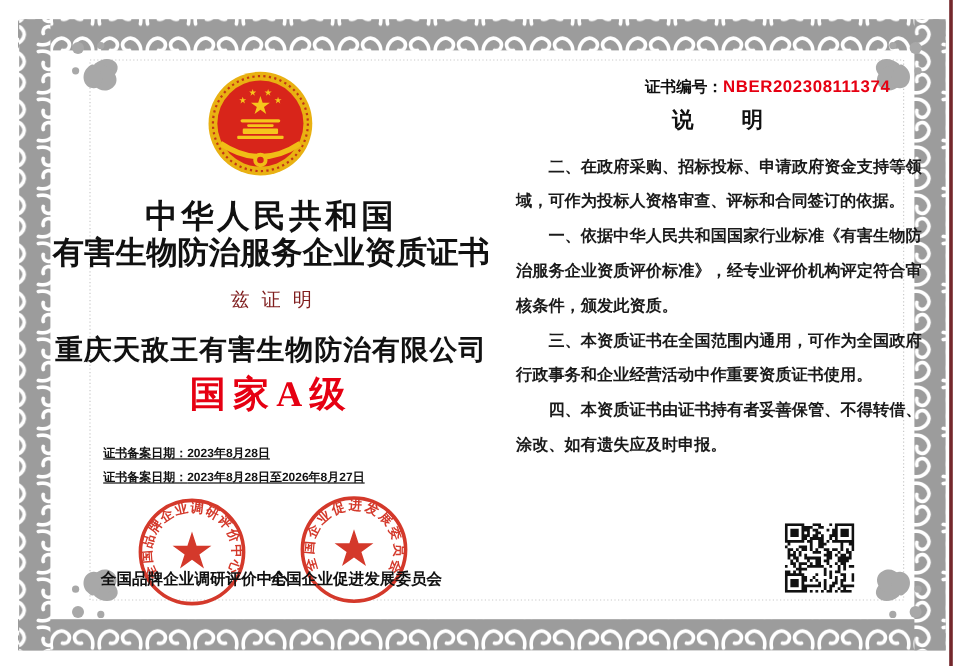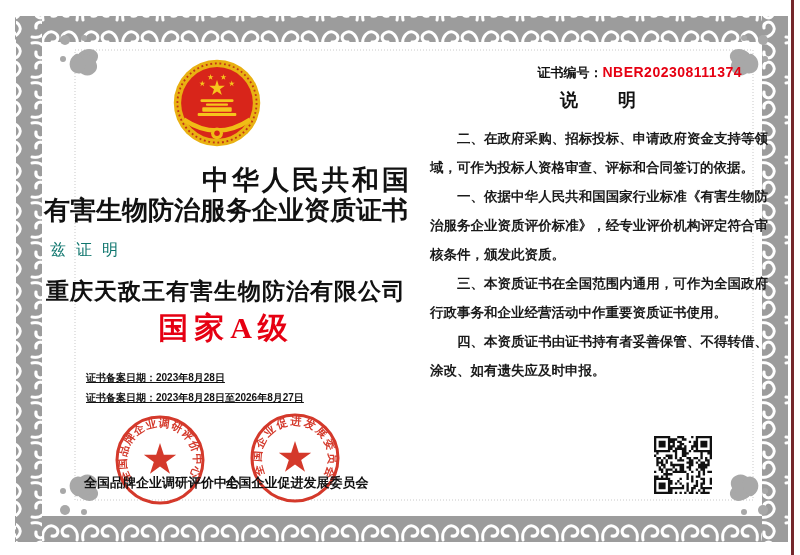--- a/index.html
+++ b/index.html
@@ -2,23 +2,23 @@
 <html><head>
 <meta charset="utf-8">
 <style>
   html,body{margin:0;padding:0;background:#ffffff;}
   .cert{position:relative;width:800px;height:555px;background:#ffffff;overflow:hidden;
         font-family:"Liberation Sans",sans-serif;color:#111;}
   .abs{position:absolute;}
   .frame-svg{position:absolute;left:0;top:0;z-index:1;}
   .content{position:absolute;left:0;top:0;width:800px;height:555px;z-index:2;}
 
-  .title1{left:40px;top:162px;width:372px;text-align:right;font-size:27px;font-weight:bold;letter-spacing:3px;}
+  .title1{left:40px;top:162px;width:372px;text-align:center;font-size:27px;font-weight:bold;letter-spacing:3px;}
   .title2{left:24px;top:193px;width:404px;text-align:center;font-size:26px;font-weight:bold;}
-  .certify{left:40px;top:240px;width:372px;font-size:16px;letter-spacing:10px;text-indent:10px;color:#0f766e;}
+  .certify{left:40px;top:240px;width:372px;text-align:center;font-size:16px;letter-spacing:10px;text-indent:10px;color:#7f1d1d;}
   .company{left:24px;top:276px;width:404px;text-align:center;font-size:23px;font-weight:bold;letter-spacing:1px;}
   .grade{left:40px;top:308px;width:372px;text-align:center;font-size:30px;font-weight:bold;
          font-family:"Liberation Serif",serif;color:#e60012;letter-spacing:6px;}
   .dateline{left:86px;font-size:10px;font-weight:bold;text-decoration:underline;}
   .d1{top:371px;} .d2{top:391px;}
 
   .seal{z-index:3;} 
   .seal-cap{font-size:13px;font-weight:bold;text-align:center;z-index:4;color:#101010;}
   .cap1{left:76px;top:474px;width:172px;}
   .cap2{left:213px;top:474px;width:168px;}

